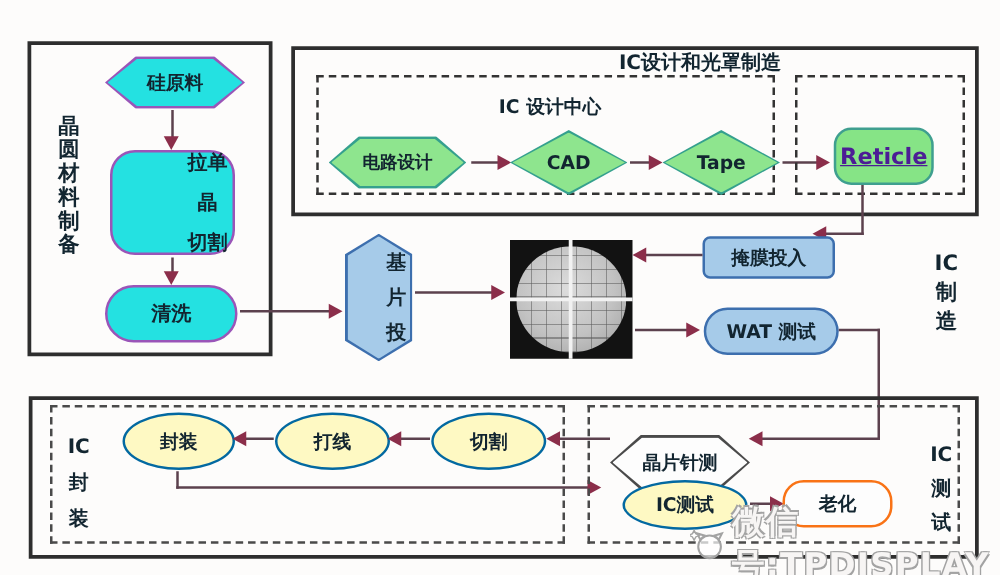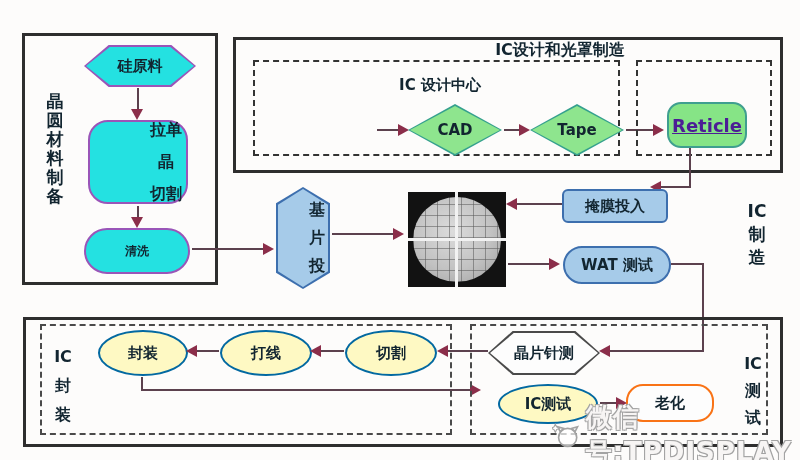--- a/index.html
+++ b/index.html
@@ -75,30 +75,33 @@
   <div class="arrD" style="left:131px;top:109px;"></div>
 
   <div class="shape rrect pre" style="left:88px;top:120px;width:100px;height:84px;border-radius:20px;font-size:16px;line-height:32px;">
     <span class="pre">拉单晶
 切割</span>
   </div>
 
   <div class="vline" style="left:137px;top:206px;height:12px;"></div>
   <div class="arrD" style="left:131px;top:217px;"></div>
 
-  <div class="shape rrect" style="left:84px;top:228px;width:106px;height:46px;border-radius:23px;font-size:12px;">
+  <div class="shape rrect" style="left:84px;top:228px;width:106px;height:46px;border-radius:23px;font-size:16px;">
     <span>清洗</span>
   </div>
 
   <div class="box" style="left:233px;top:37px;width:550px;height:136px;"></div>
   <div class="hlabel" style="left:420px;top:40px;width:280px;font-size:16px;">IC设计和光罩制造</div>
 
   <div class="dashed" style="left:253px;top:60px;width:367px;height:96px;"></div>
   <div class="hlabel" style="left:370px;top:76px;width:140px;font-size:15px;">IC 设计中心</div>
 
+  <div class="shape clip hexH green" style="left:263px;top:109px;width:110px;height:42px;font-size:14px;">
+    <span>电路设计</span>
+  </div>
 
   <div class="hline" style="left:377px;top:129px;width:24px;"></div>
   <div class="arrR" style="left:398px;top:124px;"></div>
 
   <div class="shape clip diam green" style="left:408px;top:104px;width:94px;height:52px;font-size:15px;">
     <span>CAD</span>
   </div>
 
   <div class="hline" style="left:504px;top:129px;width:18px;"></div>
   <div class="arrR" style="left:519px;top:124px;"></div>
@@ -187,21 +190,21 @@
 
   <div class="vline" style="left:141px;top:377px;height:14px;"></div>
   <div class="hline" style="left:141px;top:389px;width:332px;"></div>
   <div class="arrR" style="left:470px;top:384px;"></div>
 
   <div class="dashdot" style="left:470px;top:324px;width:298px;height:111px;"></div>
   <div class="vlabel" style="left:736px;top:350px;width:34px;font-size:16px;line-height:27px;">IC
 测
 试</div>
 
-  <div class="shape clip hexH white" style="left:488px;top:331px;width:112px;height:44px;font-size:15px;">
+  <div class="shape clip hexH white" style="left:488px;top:348px;width:112px;height:44px;font-size:15px;">
     <span>晶片针测</span>
   </div>
 
   <div class="shape ellipse" style="left:498px;top:384px;width:100px;height:40px;font-size:15px;">
     <span>IC测试</span>
   </div>
 
   <div class="hline" style="left:600px;top:402px;width:20px;"></div>
   <div class="arrR" style="left:616px;top:397px;"></div>
 

